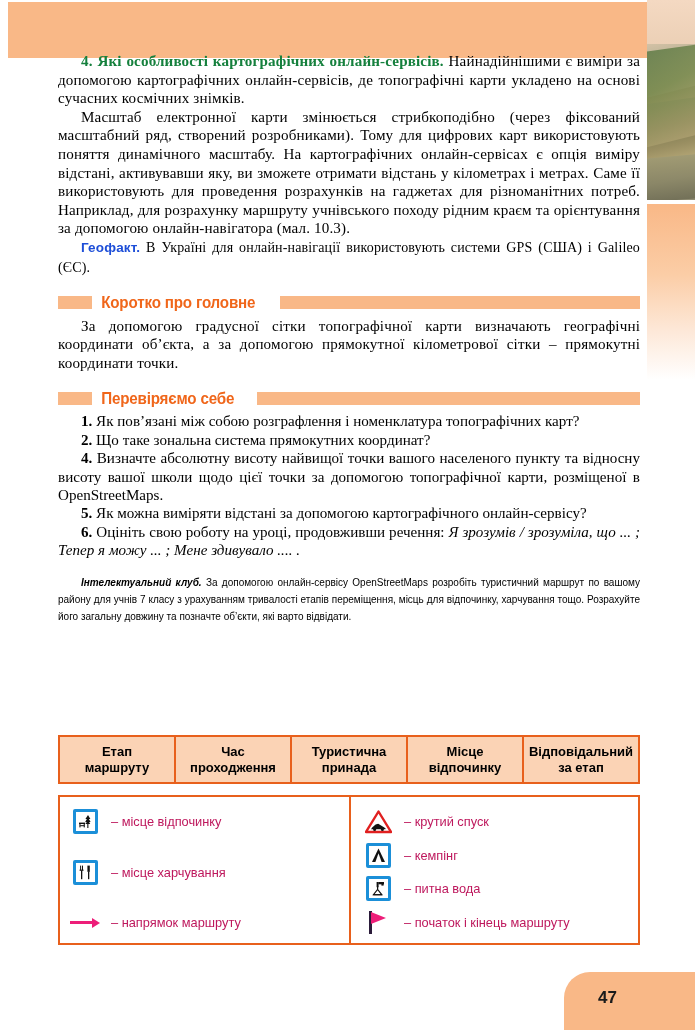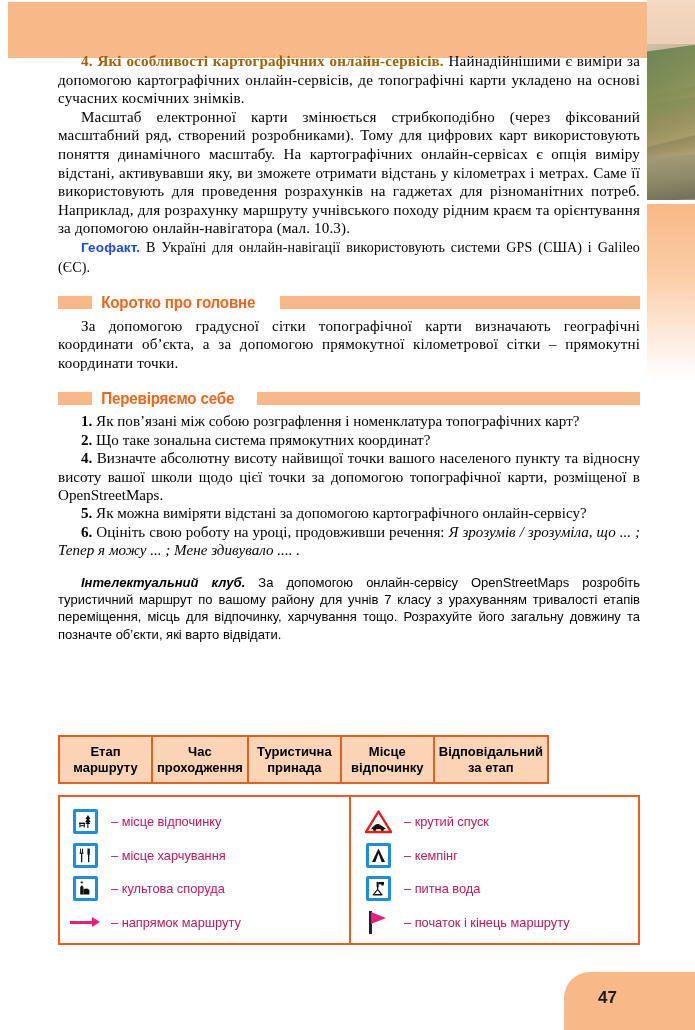--- a/index.html
+++ b/index.html
@@ -60,21 +60,21 @@
     position:absolute;left:58px;top:52px;width:582px;
   }
   p.body{
     margin:0;
     font-size:15.1px;
     line-height:18.6px;
     text-align:justify;
     text-indent:23px;
     letter-spacing:.15px;
   }
-  .blue-lead{color:#a16207;font-weight:700;}
+  .blue-lead{color:#15803d;font-weight:700;}
   .geofact{
     margin-top:13px;
   }
   .geo-label{color:#1d4ed8;font-weight:700;font-family:"Liberation Sans", sans-serif;font-size:13.5px;}
   .geofact .txt{
     font-size:14px;line-height:18px;
   }
 
   
   .sec-head{
@@ -94,27 +94,27 @@
   .qlist p{
     margin:0;font-size:15.1px;line-height:18.4px;text-align:justify;text-indent:23px;
   }
   .qnum{font-weight:700;}
   .ital{font-style:italic;}
 
   
   .club{
     margin-top:14px;
     font-family:"Liberation Sans", sans-serif;
-    font-size:13px;line-height:17.4px;text-align:justify;text-indent:23px;
+    font-size:10px;line-height:17.4px;text-align:justify;text-indent:23px;
   }
   .club b{font-style:italic;font-weight:700;}
 
   
   .tbl{
-    position:absolute;left:58px;top:735px;width:491px;
+    position:absolute;left:58px;top:735px;width:582px;
     display:flex;gap:0;
   }
   .tbl .cell{
     flex:1;border:2px solid #E8601C;background:#FBD3B5;
     margin-right:-2px;
     padding:7px 4px;
     text-align:center;
     font-family:"Liberation Sans", sans-serif;
     font-weight:700;font-size:13px;line-height:15.5px;color:#000;
   }
@@ -255,35 +255,20 @@
             <rect x="4.0" y="6.6" width="1.3" height="8.6" fill="#111"></rect>
             <path d="M10.4 1.6 h2.4 v6.2 h-2.4 z" fill="#111"></path>
             <rect x="11.0" y="7.4" width="1.3" height="7.8" fill="#111"></rect>
           </svg>
         </span>
           </span>
       </span>
       <span class="label">– місце харчування</span>
     </div>
 
-    <div class="lrow">
-      <span class="glyph">
-        <span class="sign">
-            <span class="inner">
-          <svg width="17" height="17" viewBox="0 0 17 17">
-            <rect x="4.4" y="1.2" width="0.9" height="2.4" fill="#111"></rect>
-            <rect x="3.5" y="1.9" width="2.7" height="0.8" fill="#111"></rect>
-            <path d="M3.2 14.6 L3.2 7.6 Q4.85 3.4 6.5 7.6 L6.5 14.6 Z" fill="#111"></path>
-            <path d="M6.5 14.6 L6.5 9.4 Q9.5 7.6 12.4 9.9 L12.4 14.6 Z" fill="#111"></path>
-          </svg>
-        </span>
-          </span>
-      </span>
-      <span class="label">– культова споруда</span>
-    </div>
 
     <div class="lrow">
       <span class="glyph">
         <span class="arrow-route">
             <span class="shaft"></span>
             <span class="head"></span>
           </span>
       </span>
       <span class="label">– напрямок маршруту</span>
     </div>

